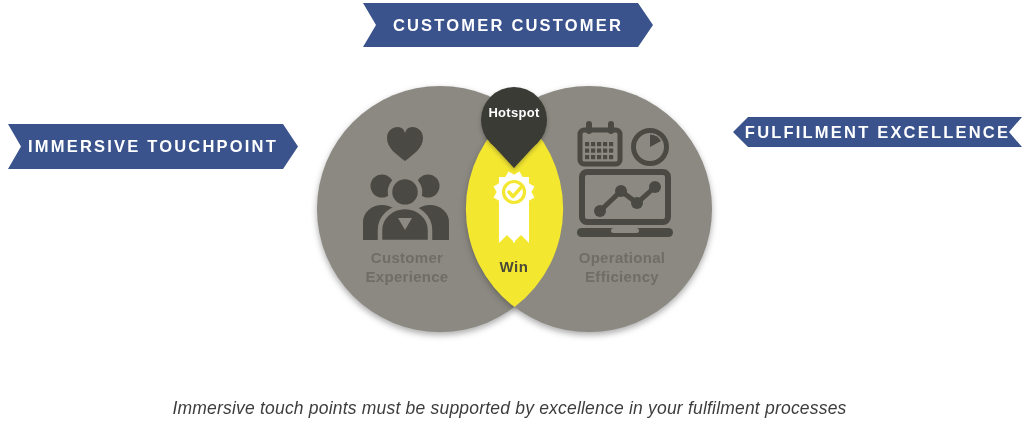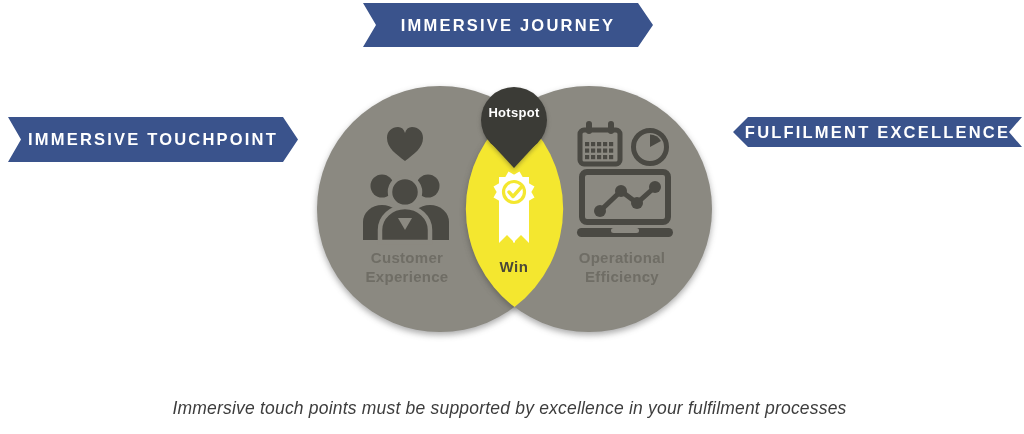--- a/index.html
+++ b/index.html
@@ -30,21 +30,21 @@
     filter: drop-shadow(0 3px 2px rgba(45,45,45,0.55));
     white-space: nowrap;
   }
   .point-right {
     clip-path: polygon(0 0, calc(100% - 15px) 0, 100% 50%, calc(100% - 15px) 100%, 0 100%, 13px 50%);
   }
   .point-left {
     clip-path: polygon(15px 0, 100% 0, calc(100% - 13px) 50%, 100% 100%, 15px 100%, 0 50%);
   }
   .banner-top   { left: 363px; top: 3px;   width: 290px; height: 44px; }
-  .banner-left  { left: 8px;   top: 117px; width: 290px; height: 45px; }
+  .banner-left  { left: 8px;   top: 124px; width: 290px; height: 45px; }
   .banner-right { left: 733px; top: 117px; width: 289px; height: 30px; }
 
   
   .venn-svg {
     position: absolute;
     left: 0;
     top: 0;
     width: 1024px;
     height: 434px;
   }
@@ -86,21 +86,21 @@
     color: #3D3D3D;
     letter-spacing: 0.2px;
   }
 </style>
 </head>
 <body>
 
 <div class="stage">
 
   <div class="banner banner-top point-right">
-    <span>IMMERSIVE JOURNEY</span>
+    <span>CUSTOMER CUSTOMER</span>
   </div>
 
   <div class="banner banner-left point-right">
     <span>IMMERSIVE TOUCHPOINT</span>
   </div>
 
   <div class="banner banner-right point-left">
     <span>FULFILMENT EXCELLENCE</span>
   </div>
 

